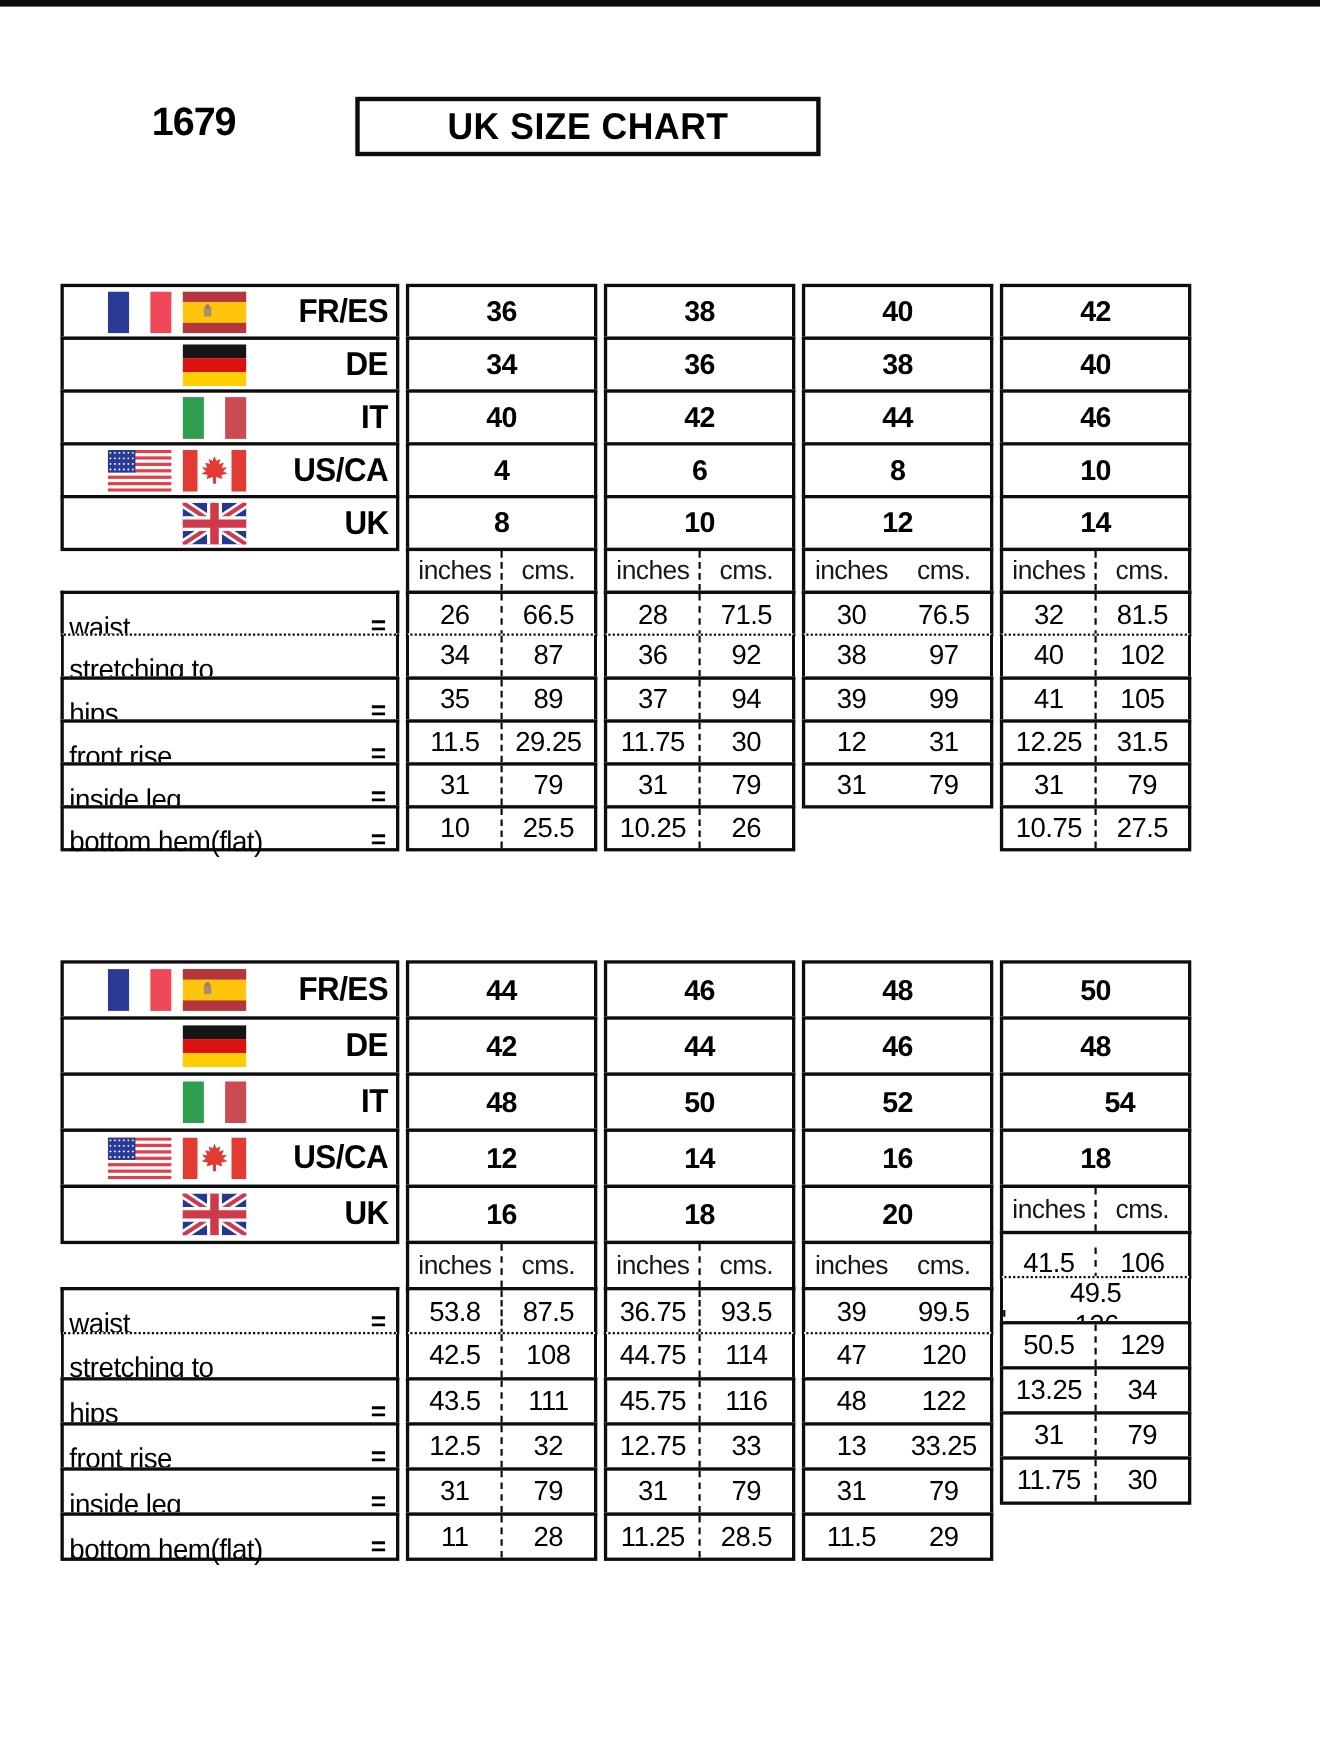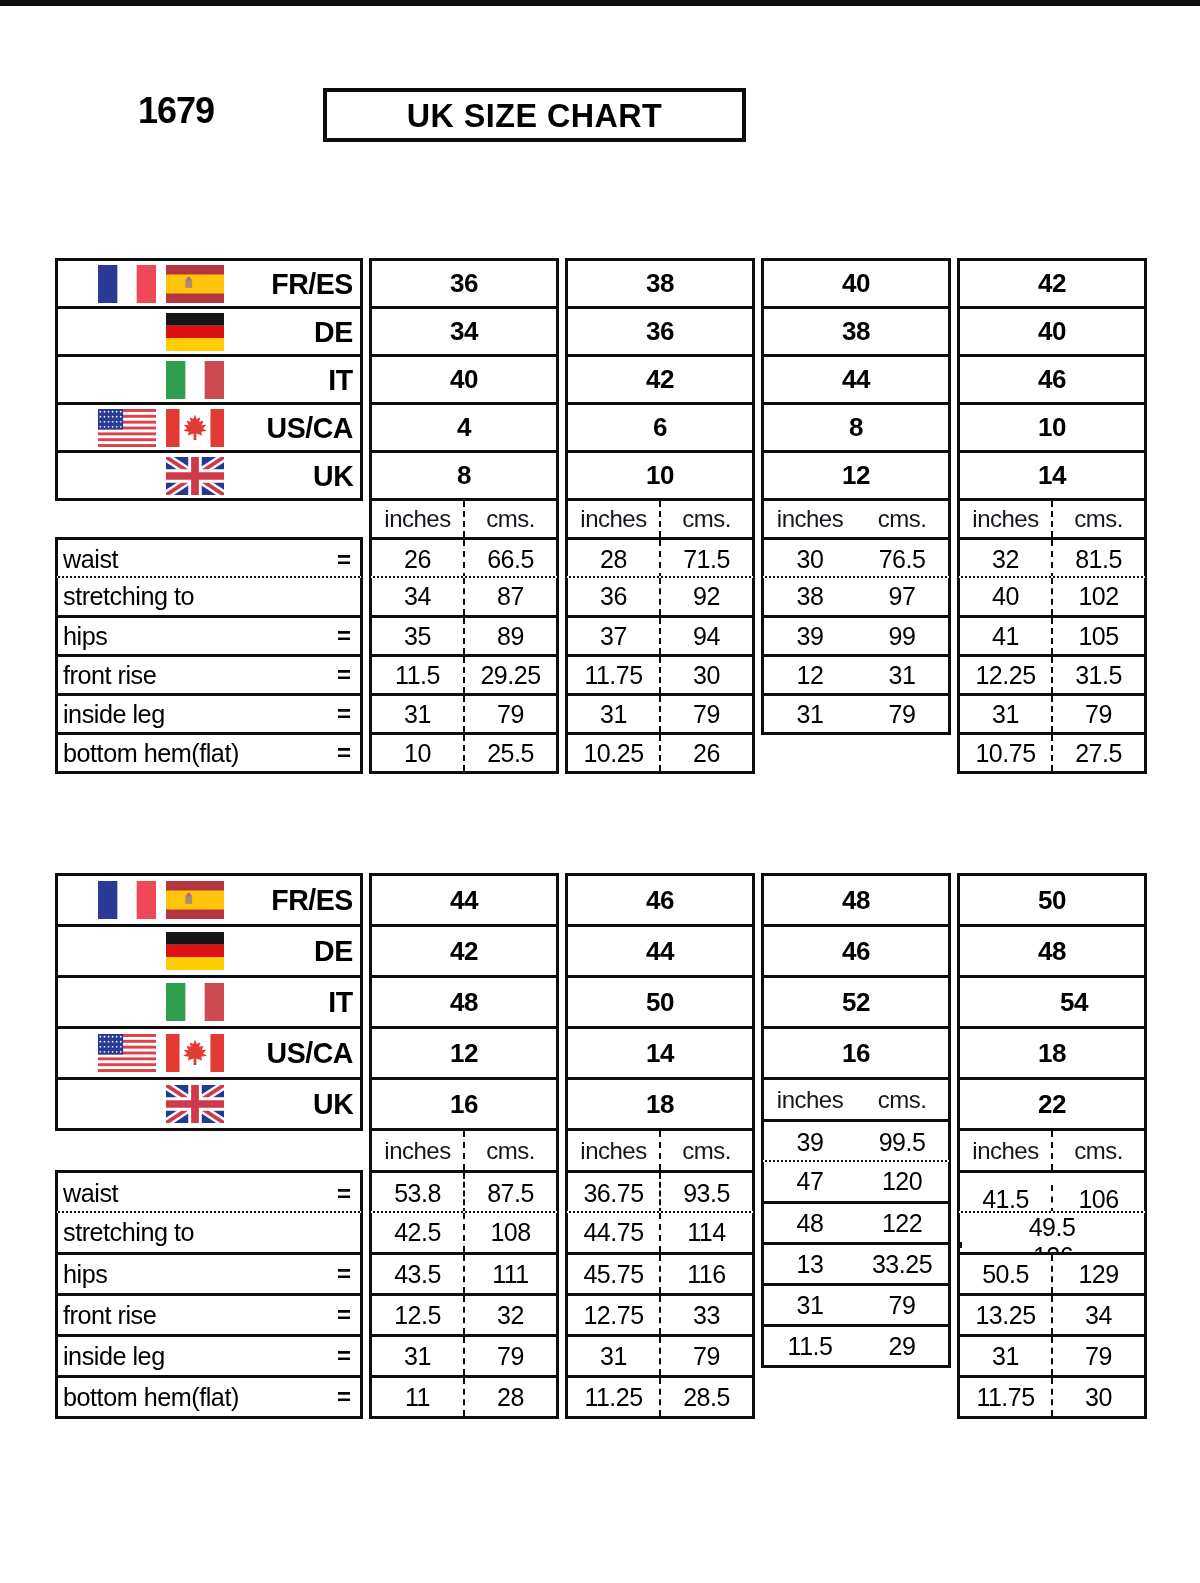--- a/index.html
+++ b/index.html
@@ -13,21 +13,21 @@
     position:absolute;left:323px;top:88px;width:415px;height:46px;
     border:4px solid #0d0d0d;display:flex;align-items:center;justify-content:center;background:#fff;
   }
   .titlebox span{font-size:34px;font-weight:700;letter-spacing:0.5px;transform:scaleX(0.95);white-space:nowrap;}
 
   .stable{position:absolute;left:55px;display:flex;}
   #table1{top:258px;}
   #table2{top:873px;}
   .col{display:flex;flex-direction:column;}
   .labelcol{width:308px;margin-right:6px;}
-  .groupcol{width:190px;margin-right:6px;}
+  .groupcol{width:174px;margin-right:6px;}
   .groupcol:last-child{margin-right:0;}
 
   .cell{box-sizing:border-box;border:3px solid #0d0d0d;position:relative;background:#fff;flex:none;}
   .cell + .cell{margin-top:-3px;}
   .unitspacer{border-color:transparent;background:transparent;}
   .nobottom{border-bottom:none;}
   .dottedtop{border-top:2px dotted #0d0d0d;}
 
   .rcell{display:flex;align-items:center;justify-content:center;}
   .sizeval{font-size:26px;font-weight:700;letter-spacing:-0.5px;}
@@ -40,21 +40,21 @@
   .flag svg{display:block;width:100%;height:100%;}
   .slotA{left:40px;}
   .slotB{left:108px;}
 
   .unitcell,.vcell{display:flex;align-items:stretch;}
   .half{flex:1;display:flex;align-items:center;justify-content:center;}
   .dash{border-left:2px dashed #0d0d0d;}
   .unit{font-size:24px;color:#16161d;letter-spacing:-0.5px;}
   .val{font-size:25px;letter-spacing:-0.5px;}
 
-  .mlabelcell{display:flex;align-items:center;justify-content:space-between;padding:0 9px 0 5px;}
+  .mlabelcell{display:flex;justify-content:space-between;padding:15px 9px 0 5px;}
   .mlabel{font-size:26px;letter-spacing:-0.5px;transform:scaleX(0.97);transform-origin:left center;white-space:nowrap;}
   .eq{font-size:24px;font-weight:700;}
 </style>
 </head>
 <body>
 
 <div class="topbar"></div>
 
 <div class="code">1679</div>
 
@@ -609,20 +609,23 @@
       </div>
       <div class="cell rcell" style="height: 54px;">
         <span class="sizeval">46</span>
       </div>
       <div class="cell rcell" style="height: 54px;">
         <span class="sizeval">52</span>
       </div>
       <div class="cell rcell" style="height: 54px;">
         <span class="sizeval">16</span>
       </div>
+      <div class="cell rcell" style="height: 54px;">
+        <span class="sizeval">20</span>
+      </div>
       <div class="cell unitcell" style="height: 45px;">
         <span class="half unit">inches</span>
         <span class="half unit">cms.</span>
       </div>
       <div class="cell vcell nobottom" style="height: 44px;">
         <span class="half val">39</span>
         <span class="half val">99.5</span>
       </div>
       <div class="cell vcell dottedtop" style="height: 44px;">
         <span class="half val">47</span>
@@ -651,23 +654,20 @@
       </div>
       <div class="cell rcell" style="height: 54px;">
         <span class="sizeval">48</span>
       </div>
       <div class="cell rcell" style="height: 54px; padding-left: 44px;">
         <span class="sizeval">54</span>
       </div>
       <div class="cell rcell" style="height: 54px;">
         <span class="sizeval">18</span>
       </div>
-      <div class="cell rcell" style="height: 54px;">
-        <span class="sizeval">22</span>
-      </div>
       <div class="cell unitcell" style="height: 45px;">
         <span class="half unit">inches</span>
         <span class="half unit dash">cms.</span>
       </div>
       <div class="cell vcell nobottom" style="height: 44px; align-items: flex-end;">
         <span class="half val">41.5</span>
         <span class="half val dash">106</span>
       </div>
       <div class="cell vcell dottedtop" style="height: 44px; flex-direction: column;">
         <span class="half val">49.5</span>

